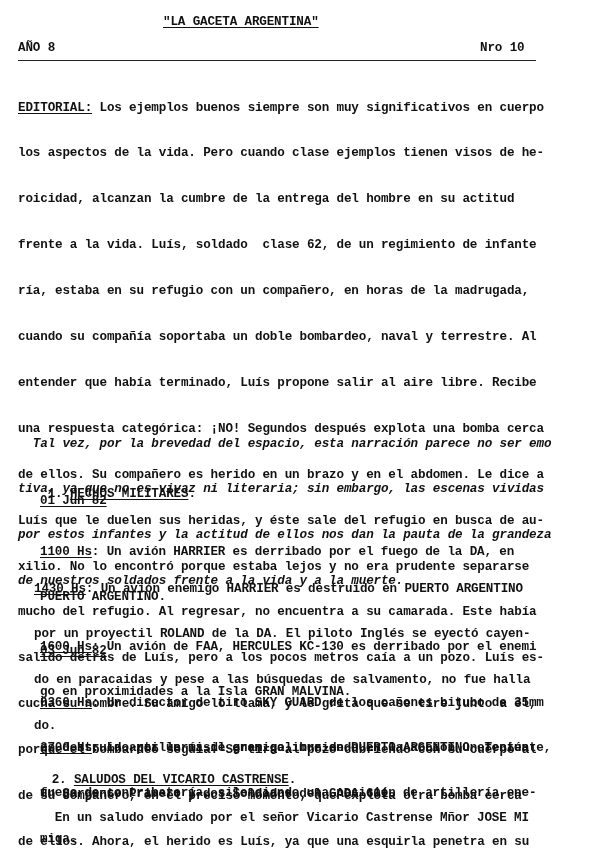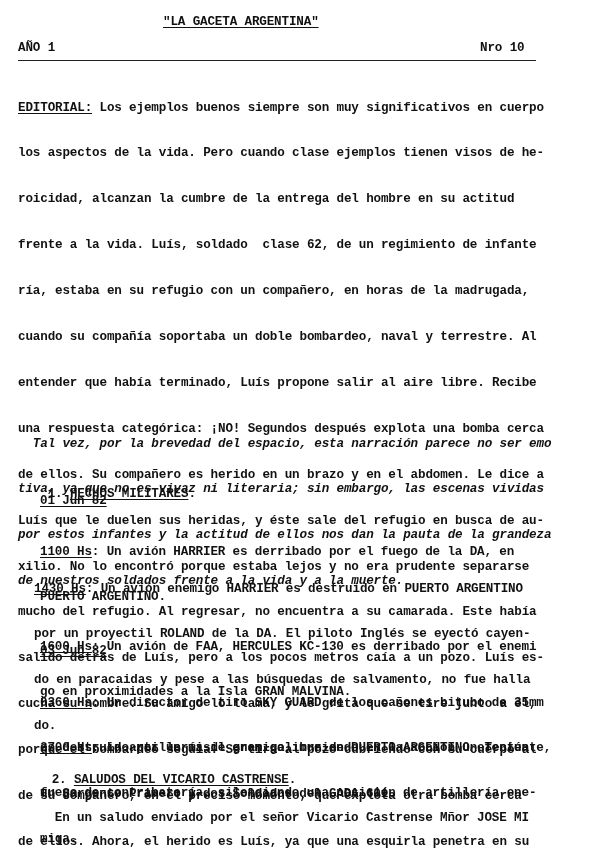--- a/index.html
+++ b/index.html
@@ -19,21 +19,21 @@
   .line { display: block; }
 </style>
 </head>
 <body>
 
 <div class="page">
 
   <div class="tt title u">"LA GACETA ARGENTINA"</div>
 
   <div class="tt header-row">
-    <span style="left:0">AÑO 1</span>
+    <span style="left:0">AÑO 8</span>
     <span style="left:462px">Nro 10</span>
   </div>
   <div class="rule"></div>
 
   <div class="tt block" style="left:18px; top:70px;">
     <span class="line"><span class="u">EDITORIAL:</span><span> Los ejemplos buenos siempre son muy significativos en cuerpo</span></span>
     <span class="line">los aspectos de la vida. Pero cuando clase ejemplos tienen visos de he-</span>
     <span class="line">roicidad, alcanzan la cumbre de la entrega del hombre en su actitud</span>
     <span class="line">frente a la vida. Luís, soldado  clase 62, de un regimiento de infante</span>
     <span class="line">ría, estaba en su refugio con un compañero, en horas de la madrugada,</span>

